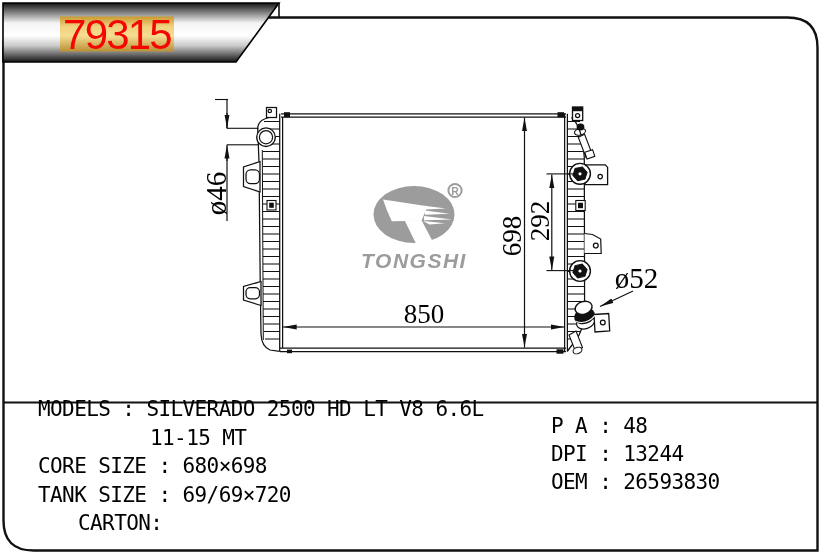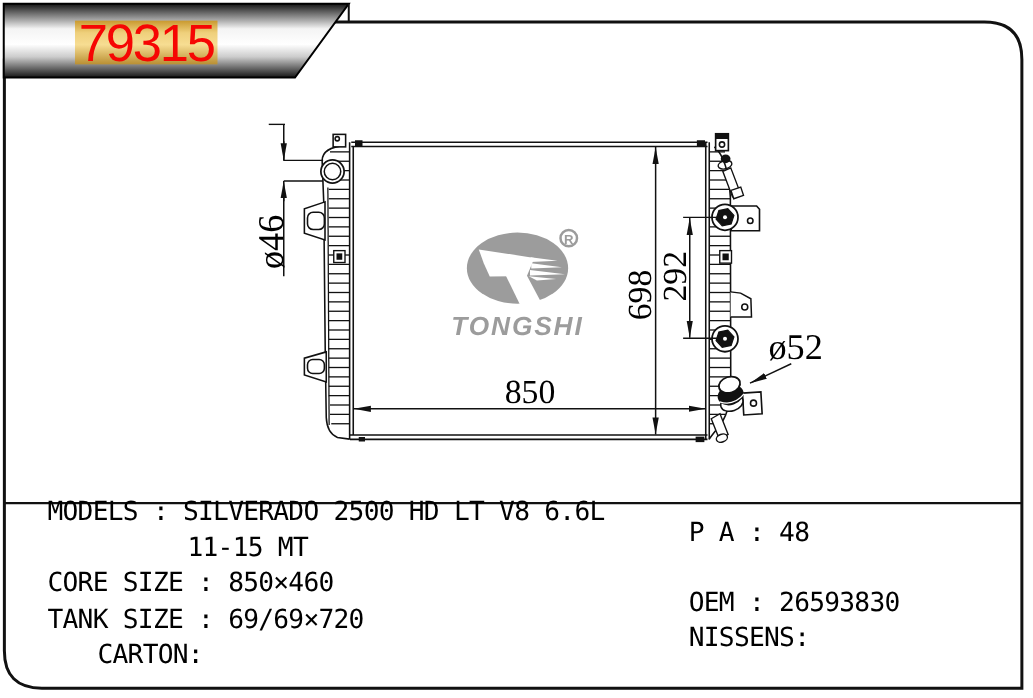--- a/index.html
+++ b/index.html
@@ -255,22 +255,22 @@
     <polygon points="3,3 279,3 236,62 3,62" fill="url(#chrome)" stroke="#000" stroke-width="1.6"></polygon>
     <line x1="279" y1="3" x2="279" y2="17.5" stroke="#111" stroke-width="1.6"></line>
     <rect x="60" y="16.5" width="114" height="35" fill="url(#gold)"></rect>
     <text x="117" y="48.8" text-anchor="middle" style="font-family:'Liberation Sans',sans-serif;font-size:42px;letter-spacing:-1.8px;fill:#f60603">79315</text>
   </g>
 </svg>
 
   <div class="spec-col" style="left:38px;top:391px;width:480px;height:148px;">
     <div class="spec-line" style="top:6px;">MODELS : SILVERADO 2500 HD LT V8 6.6L</div>
     <div class="spec-line" style="top:34.5px;left:112px;text-align:right;">11-15 MT</div>
-    <div class="spec-line" style="top:63px;">CORE SIZE : 850×460</div>
+    <div class="spec-line" style="top:63px;">CORE SIZE : 680×698</div>
     <div class="spec-line" style="top:91.5px;">TANK SIZE : 69/69×720</div>
     <div class="spec-line" style="top:119.5px;margin-left:40px;">CARTON:</div>
   </div>
   <div class="spec-col" style="left:531px;top:396px;width:280px;height:148px;margin-left:20px;">
     <div class="spec-line" style="top:18px;">P A : 48</div>
+    <div class="spec-line" style="top:46px;">DPI : 13244</div>
     <div class="spec-line" style="top:74px;">OEM : 26593830</div>
-    <div class="spec-line" style="top:101.5px;">NISSENS:</div>
   </div>
 </div>
 
 </body></html>

